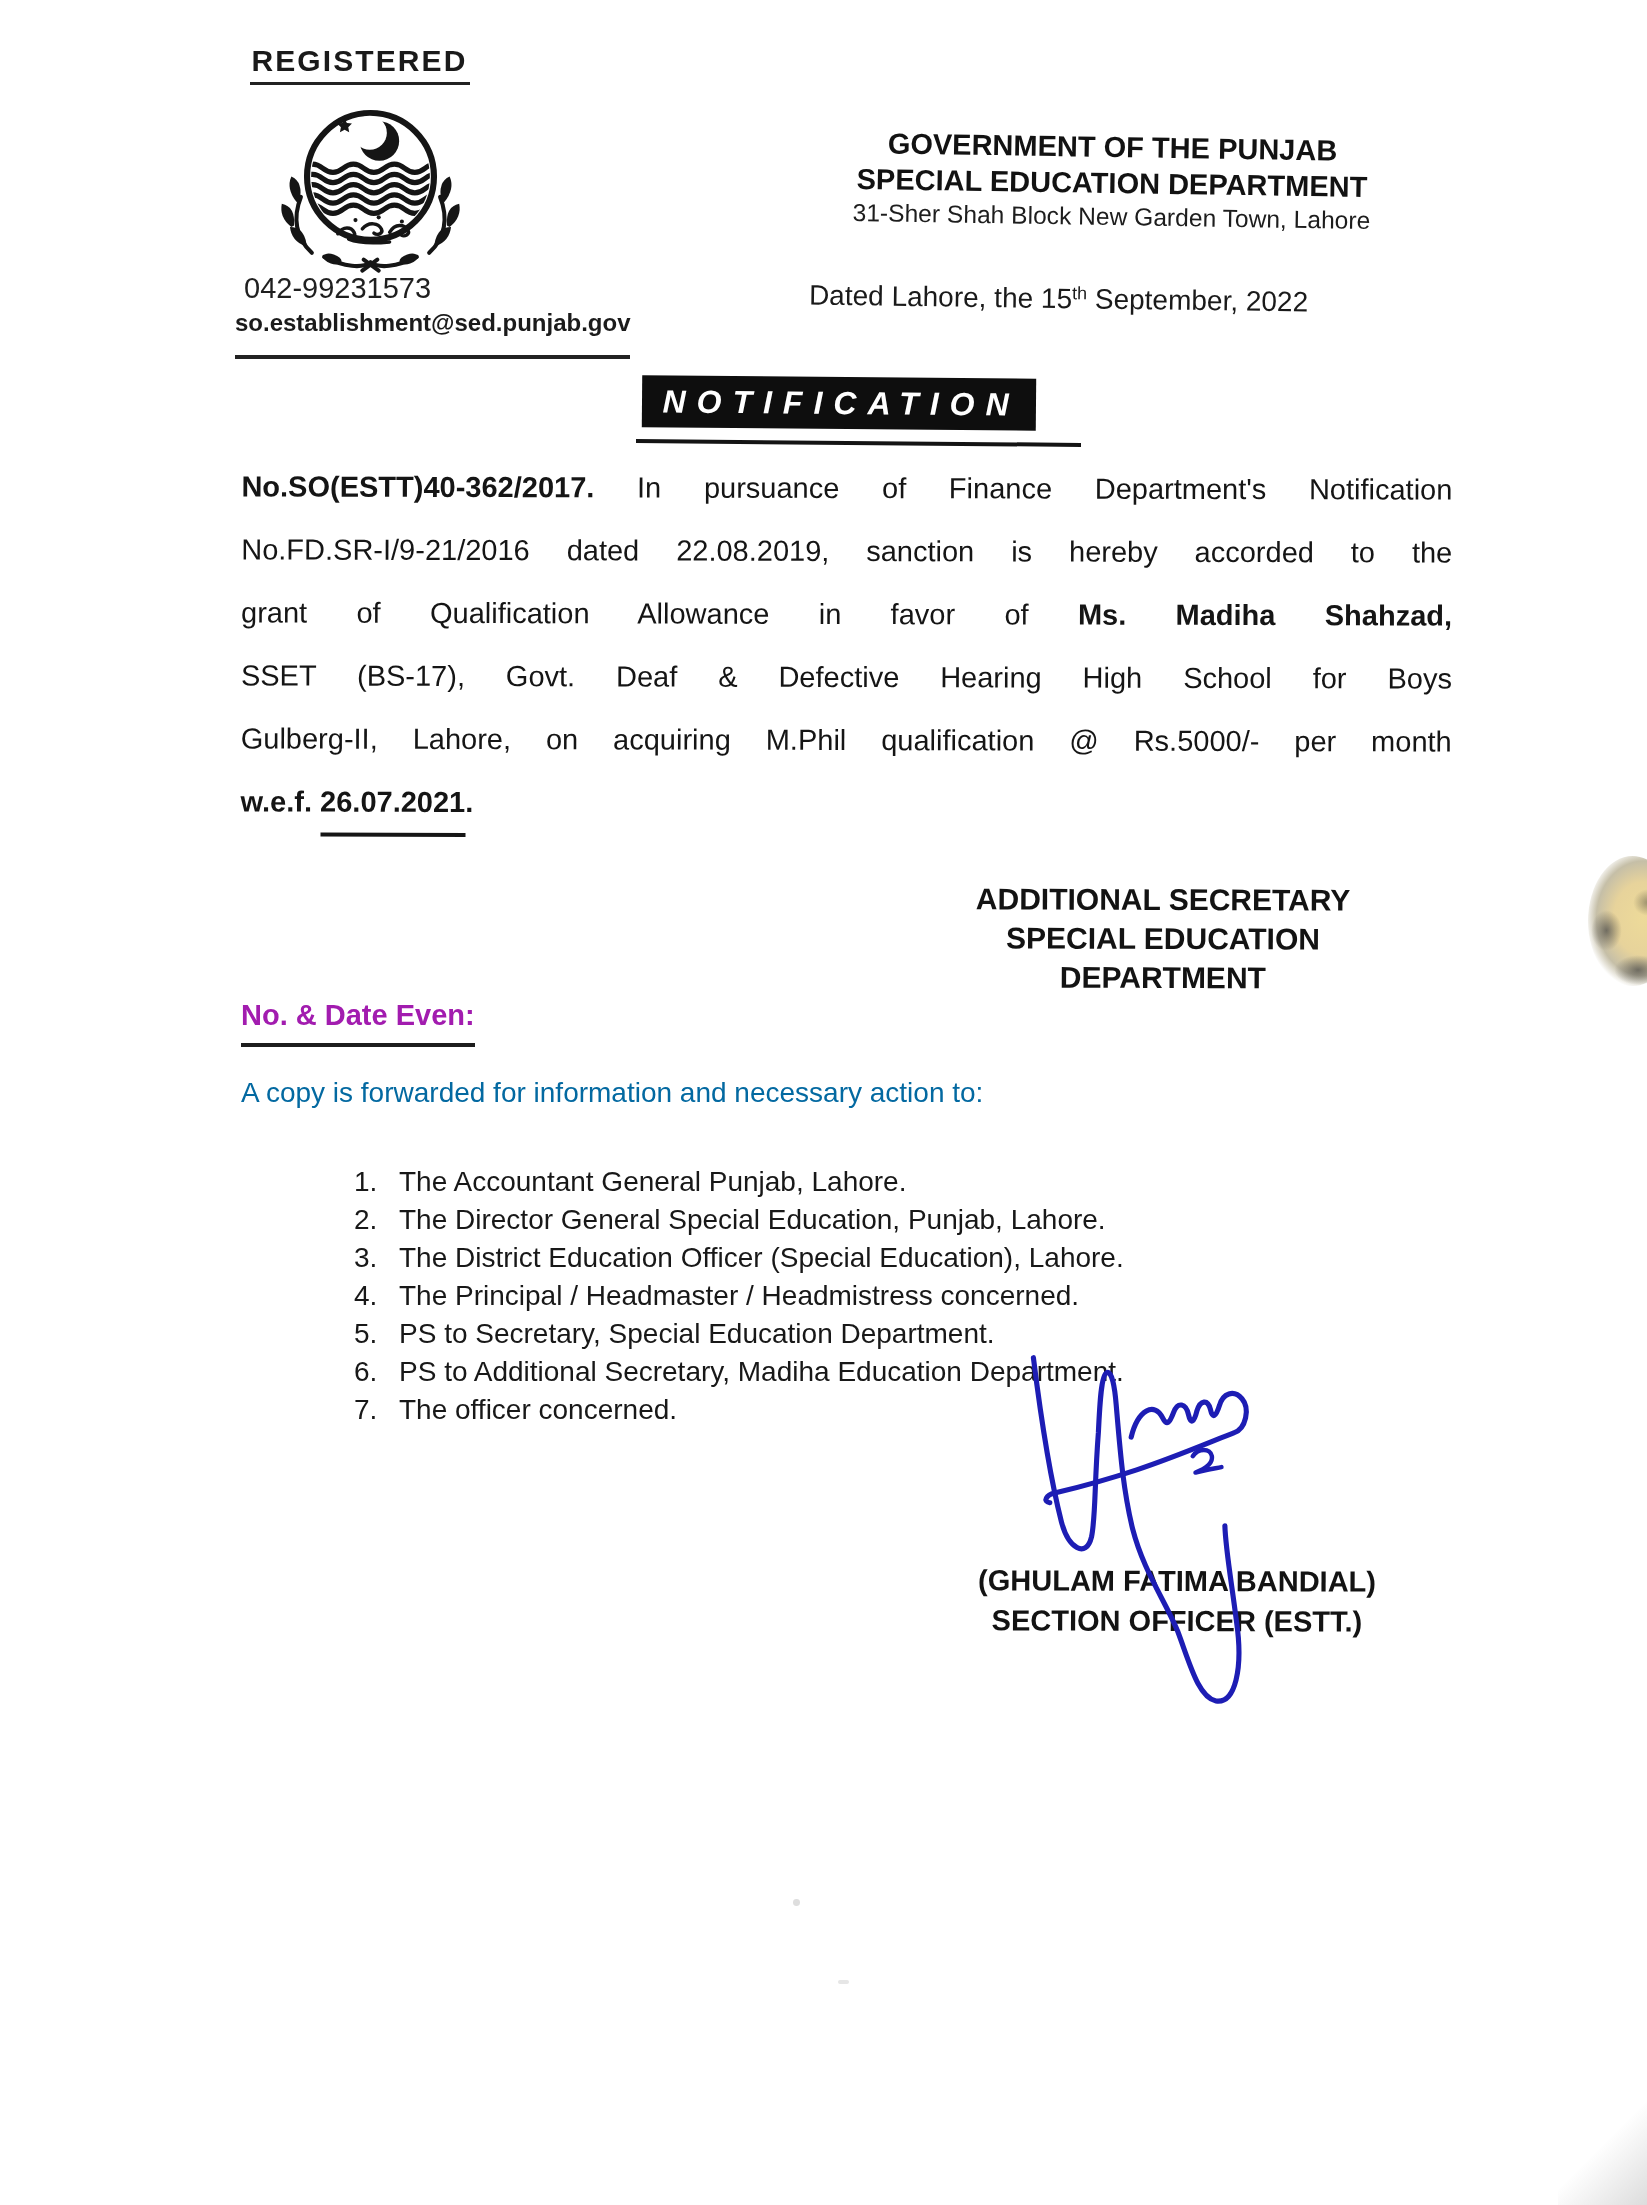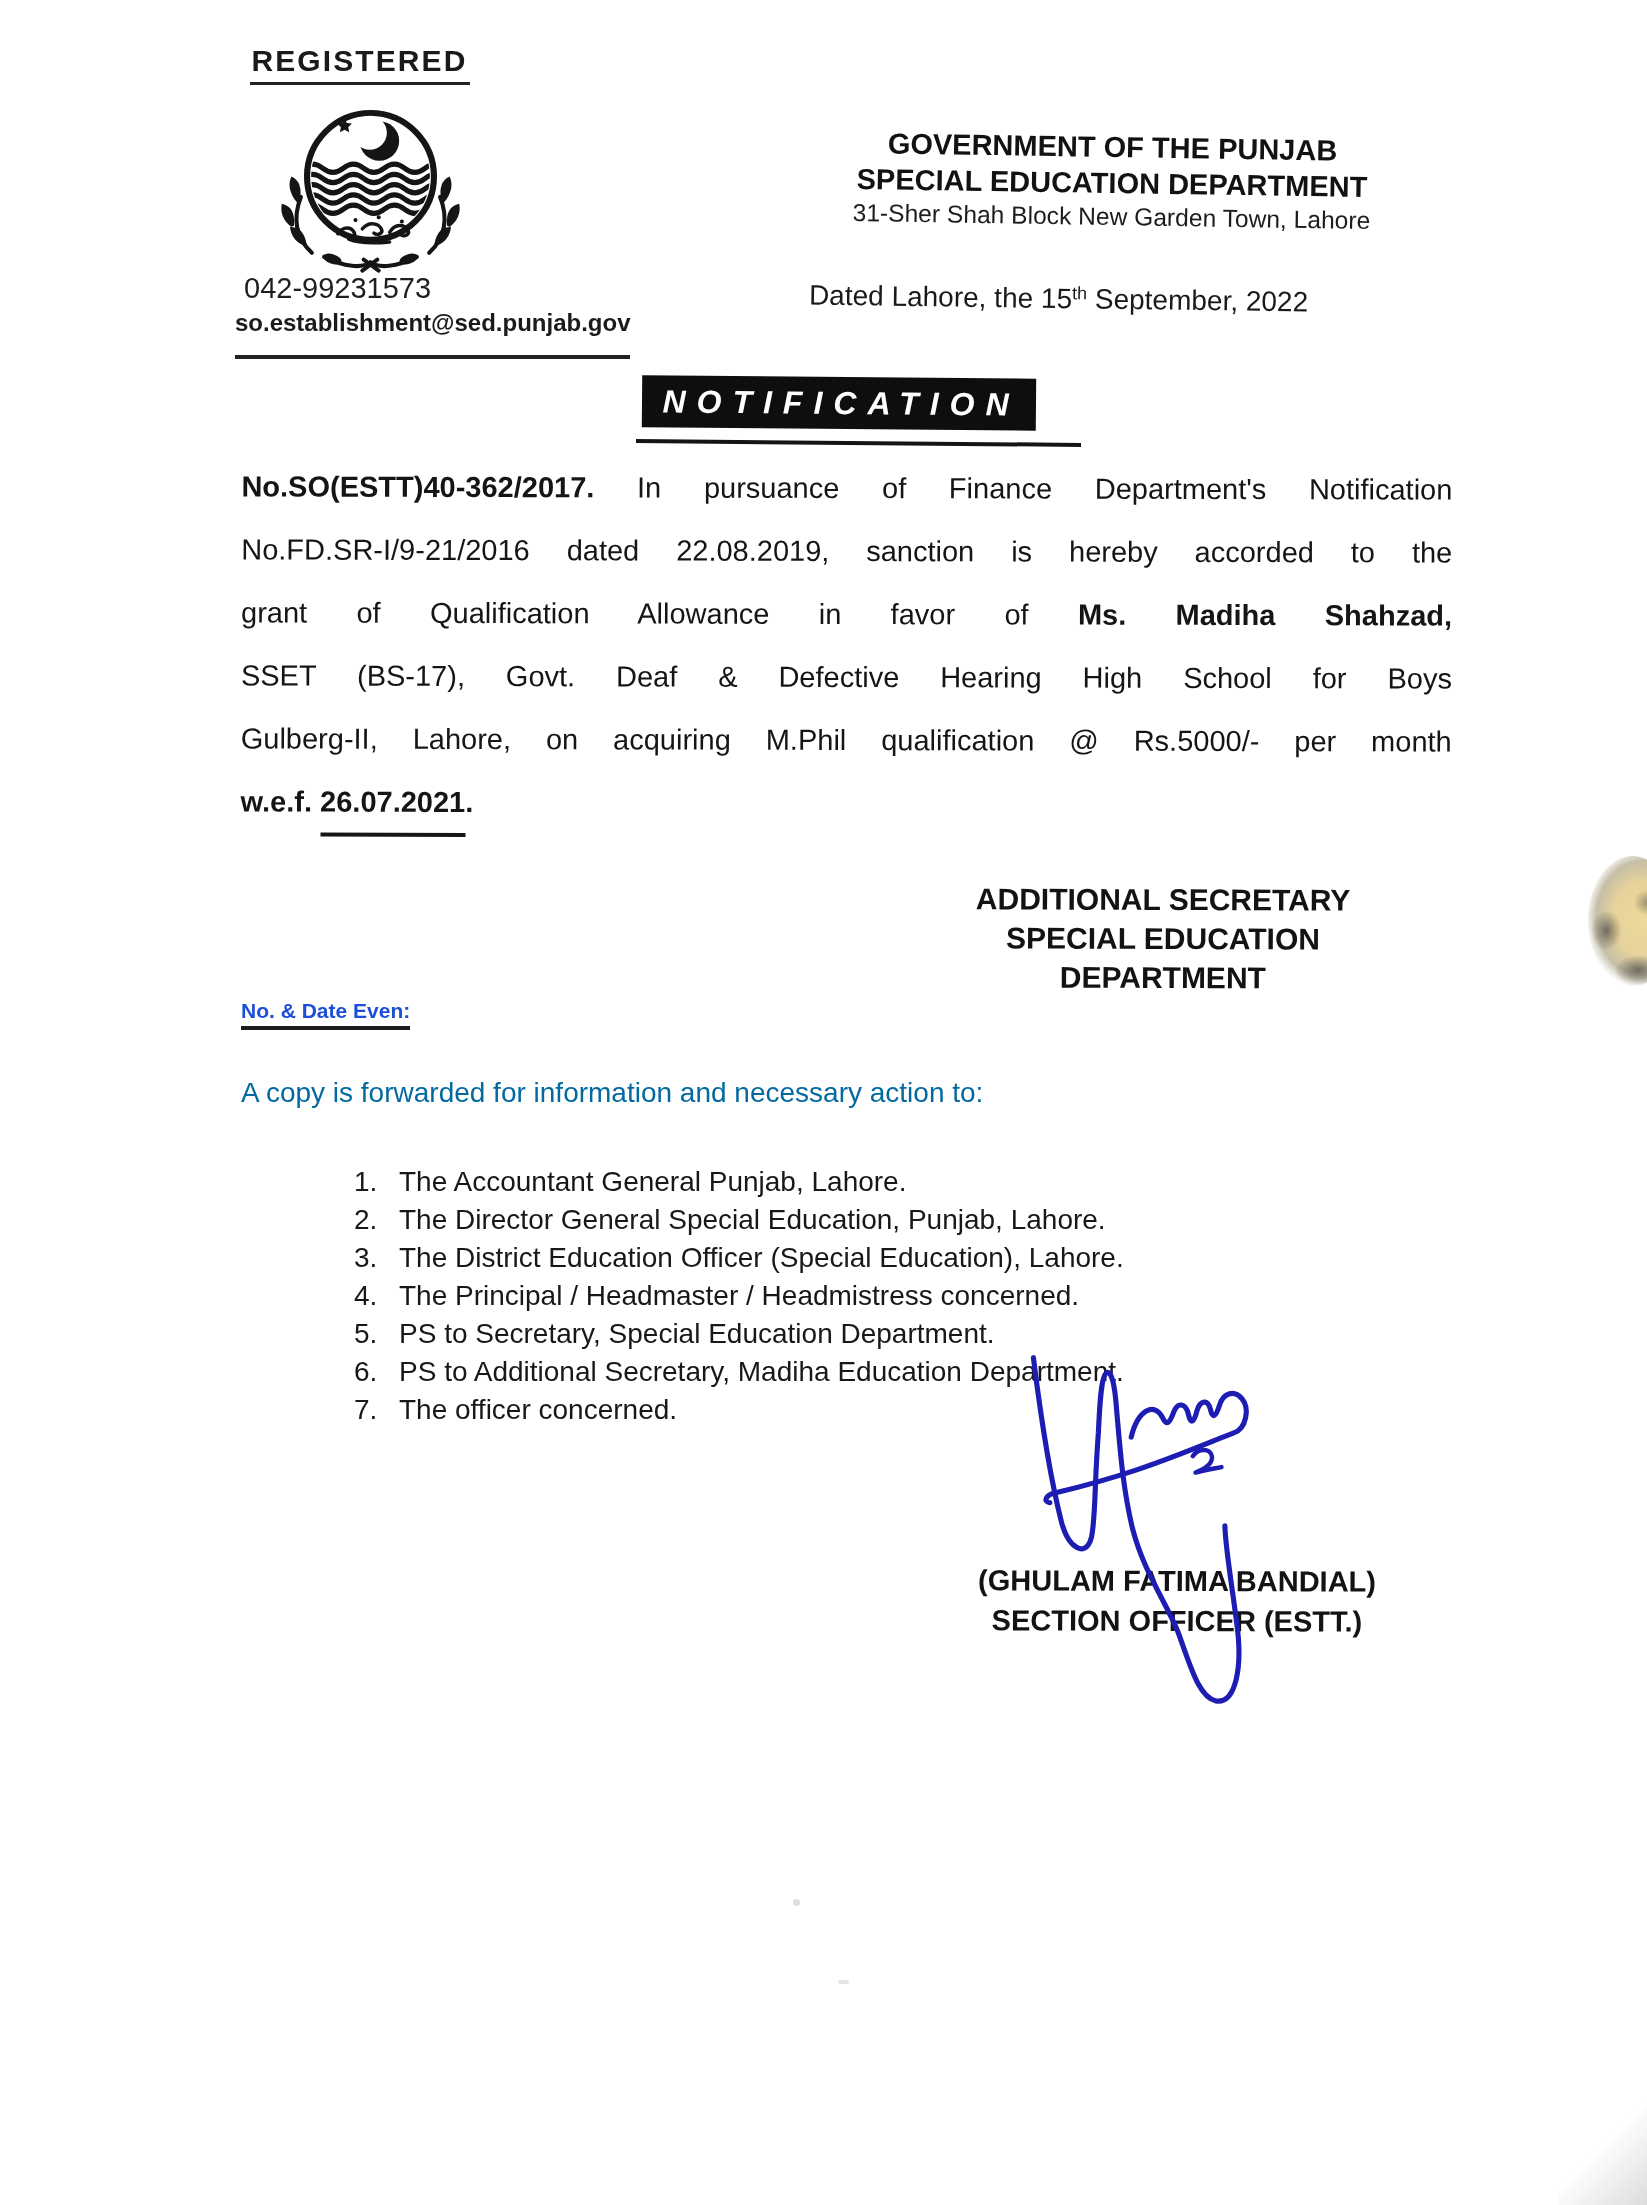--- a/index.html
+++ b/index.html
@@ -24,22 +24,22 @@
          font-style:italic;letter-spacing:11px;padding:8.2px 16.4px 6.8px 20.5px;transform:rotate(0.5deg);}
   .notif-underline{left:636px;top:441px;width:445px;height:4.1px;background:#141414;transform:rotate(0.5deg);}
   
   .para{left:241px;top:457px;width:1211px;font-size:29px;color:#151515;transform:rotate(0.15deg);}
   .jl{height:63px;line-height:63px;text-align:justify;text-align-last:justify;white-space:normal;}
   .ll{height:63px;line-height:63px;text-align:left;}
   .udate{border-bottom:4.8px solid #161616;padding-bottom:15px;}
   
   .addsec{left:910px;top:880px;width:506px;text-align:center;font-size:30px;font-weight:bold;
           line-height:39px;color:#131313;transform:rotate(0.2deg);}
-  .dateeven{left:241px;top:999px;font-size:21px;font-weight:bold;color:#1d4ed8;
-            border-bottom:4.1px solid #1d1d1d;padding-bottom:3px;}
+  .dateeven{left:241px;top:999px;font-size:29px;font-weight:bold;color:#a21caf;
+            border-bottom:4.1px solid #1d1d1d;padding-bottom:11px;}
   .copyline{left:241px;top:1077px;font-size:28px;color:#0369a1;}
   
   .dist{left:354px;top:1163px;font-size:28px;color:#181818;}
   .row{display:flex;height:38px;line-height:38px;}
   .num{width:45px;}
   
   .sigblock{left:917px;top:1561px;width:520px;text-align:center;font-size:29px;font-weight:bold;
             line-height:40px;color:#131313;transform:rotate(0.2deg);}
   .sig-svg{left:952px;top:1322px;pointer-events:none;}
   

